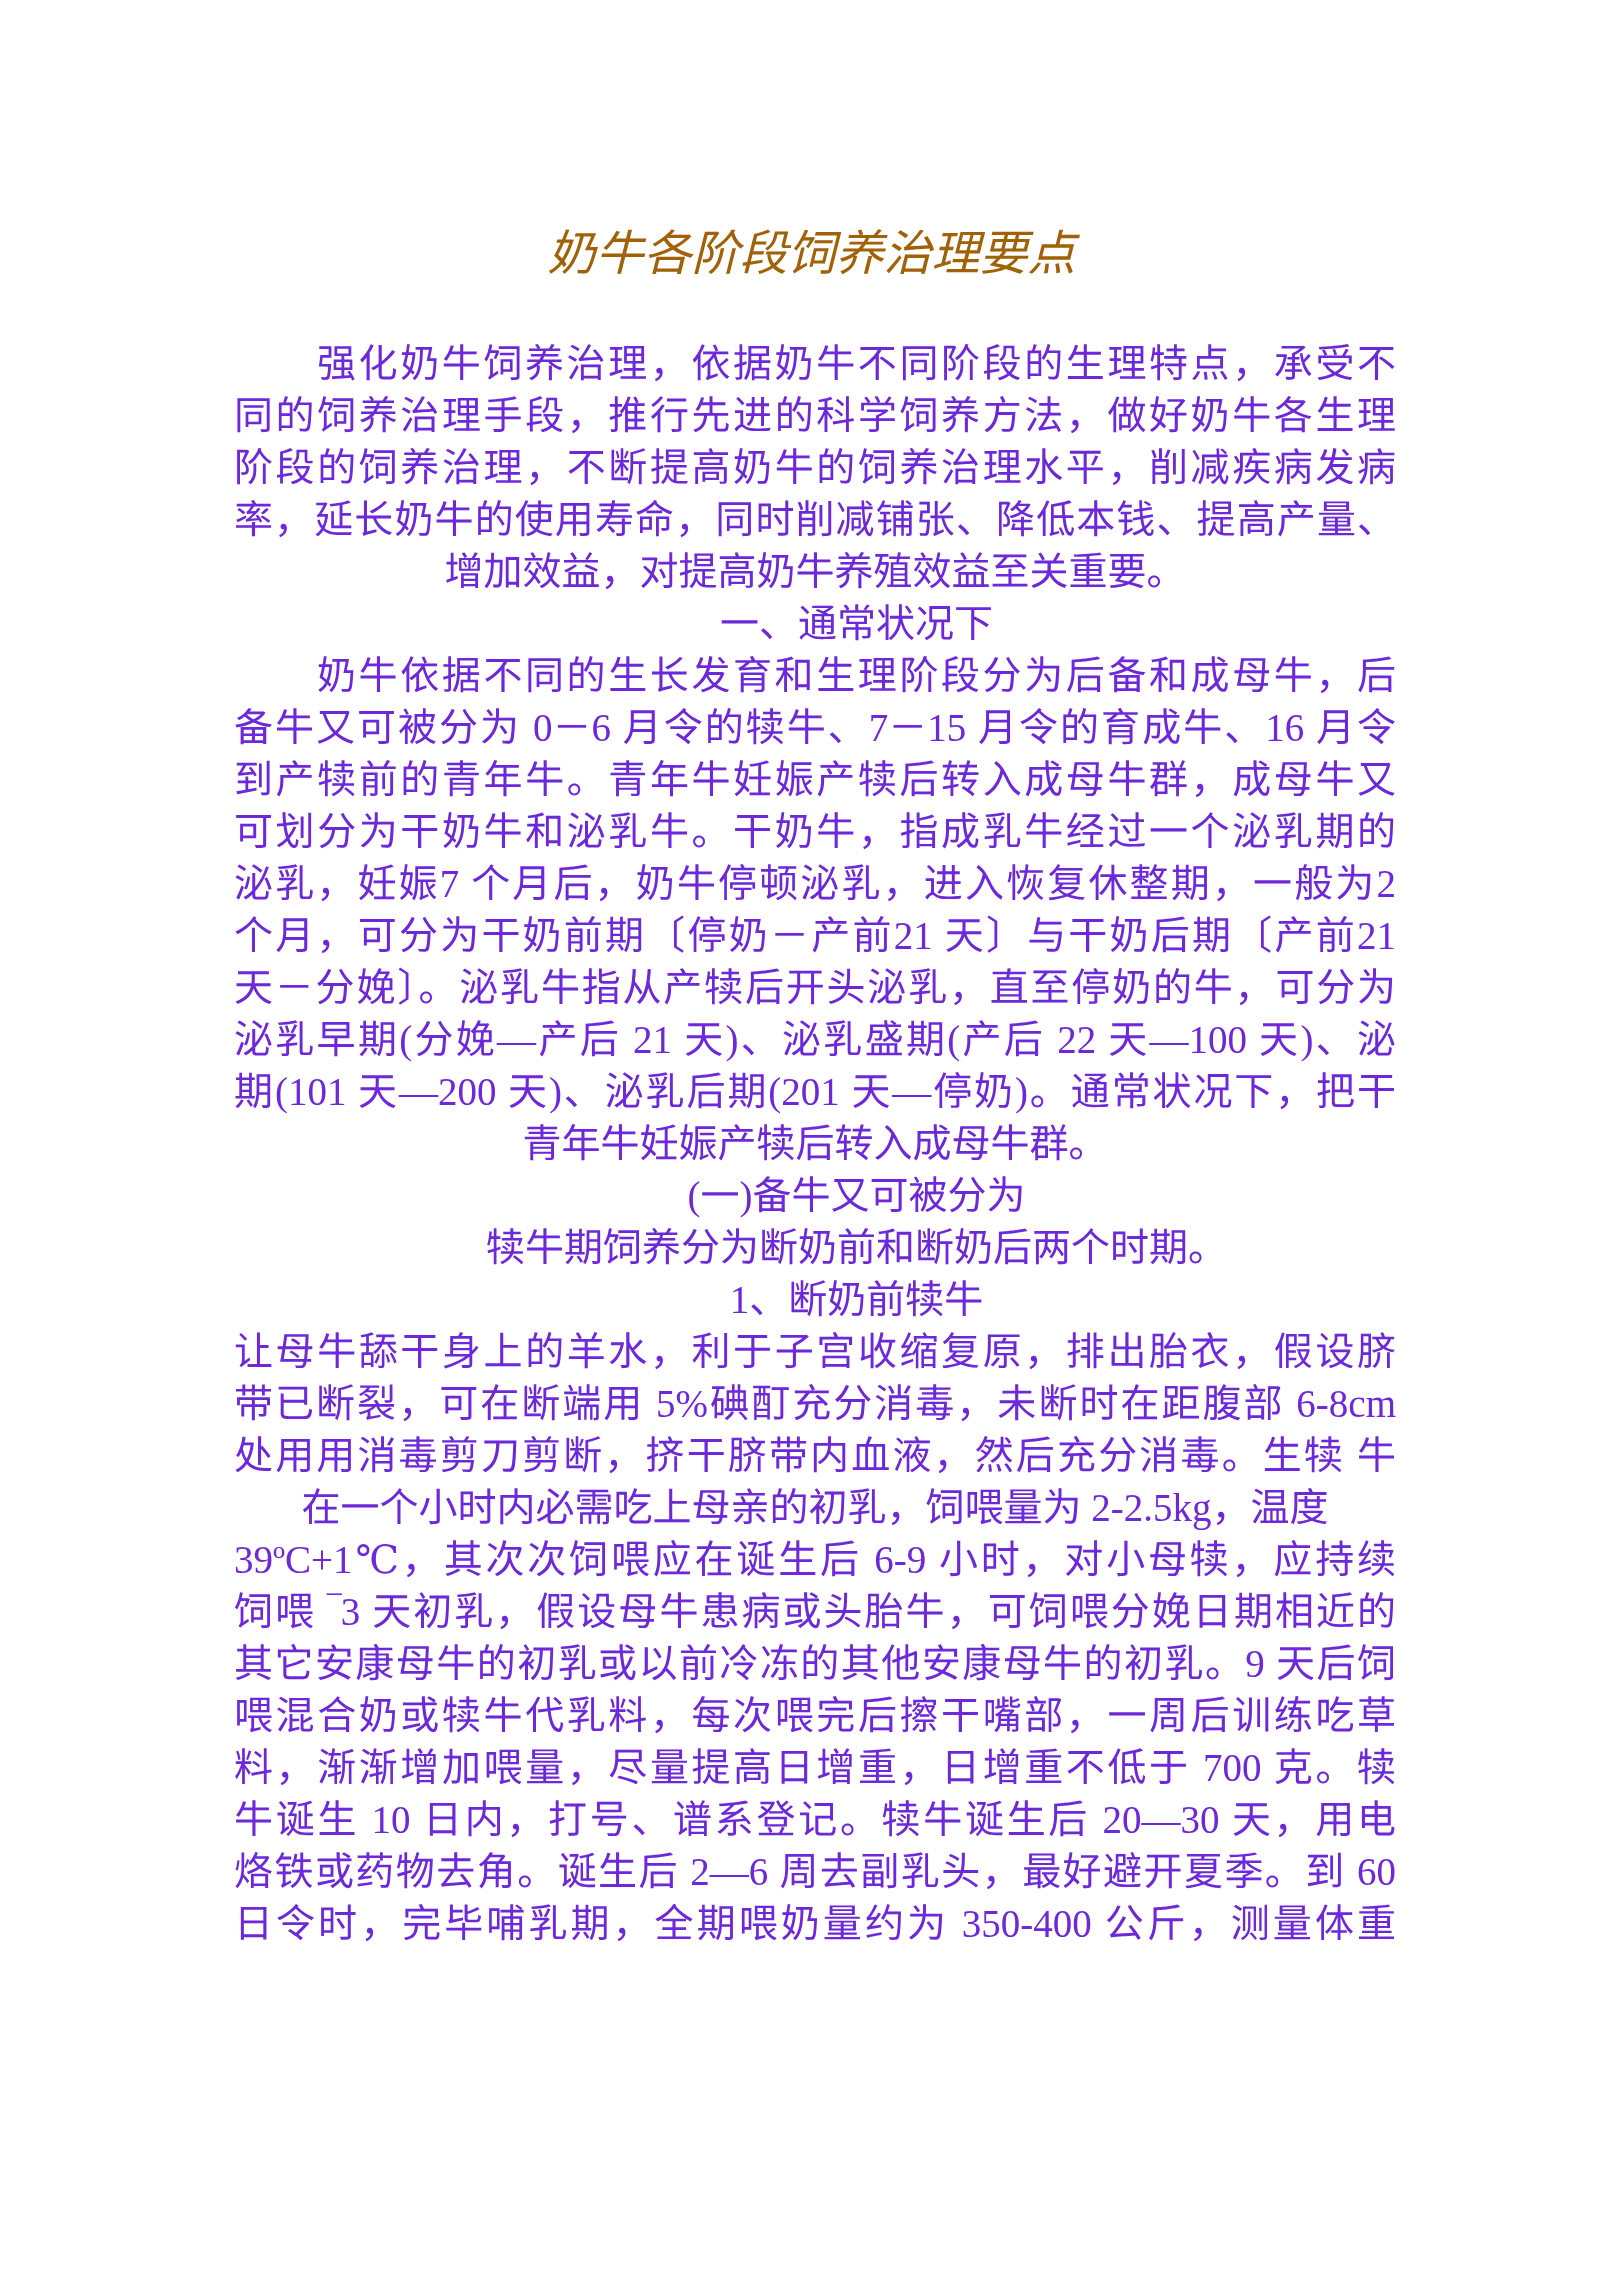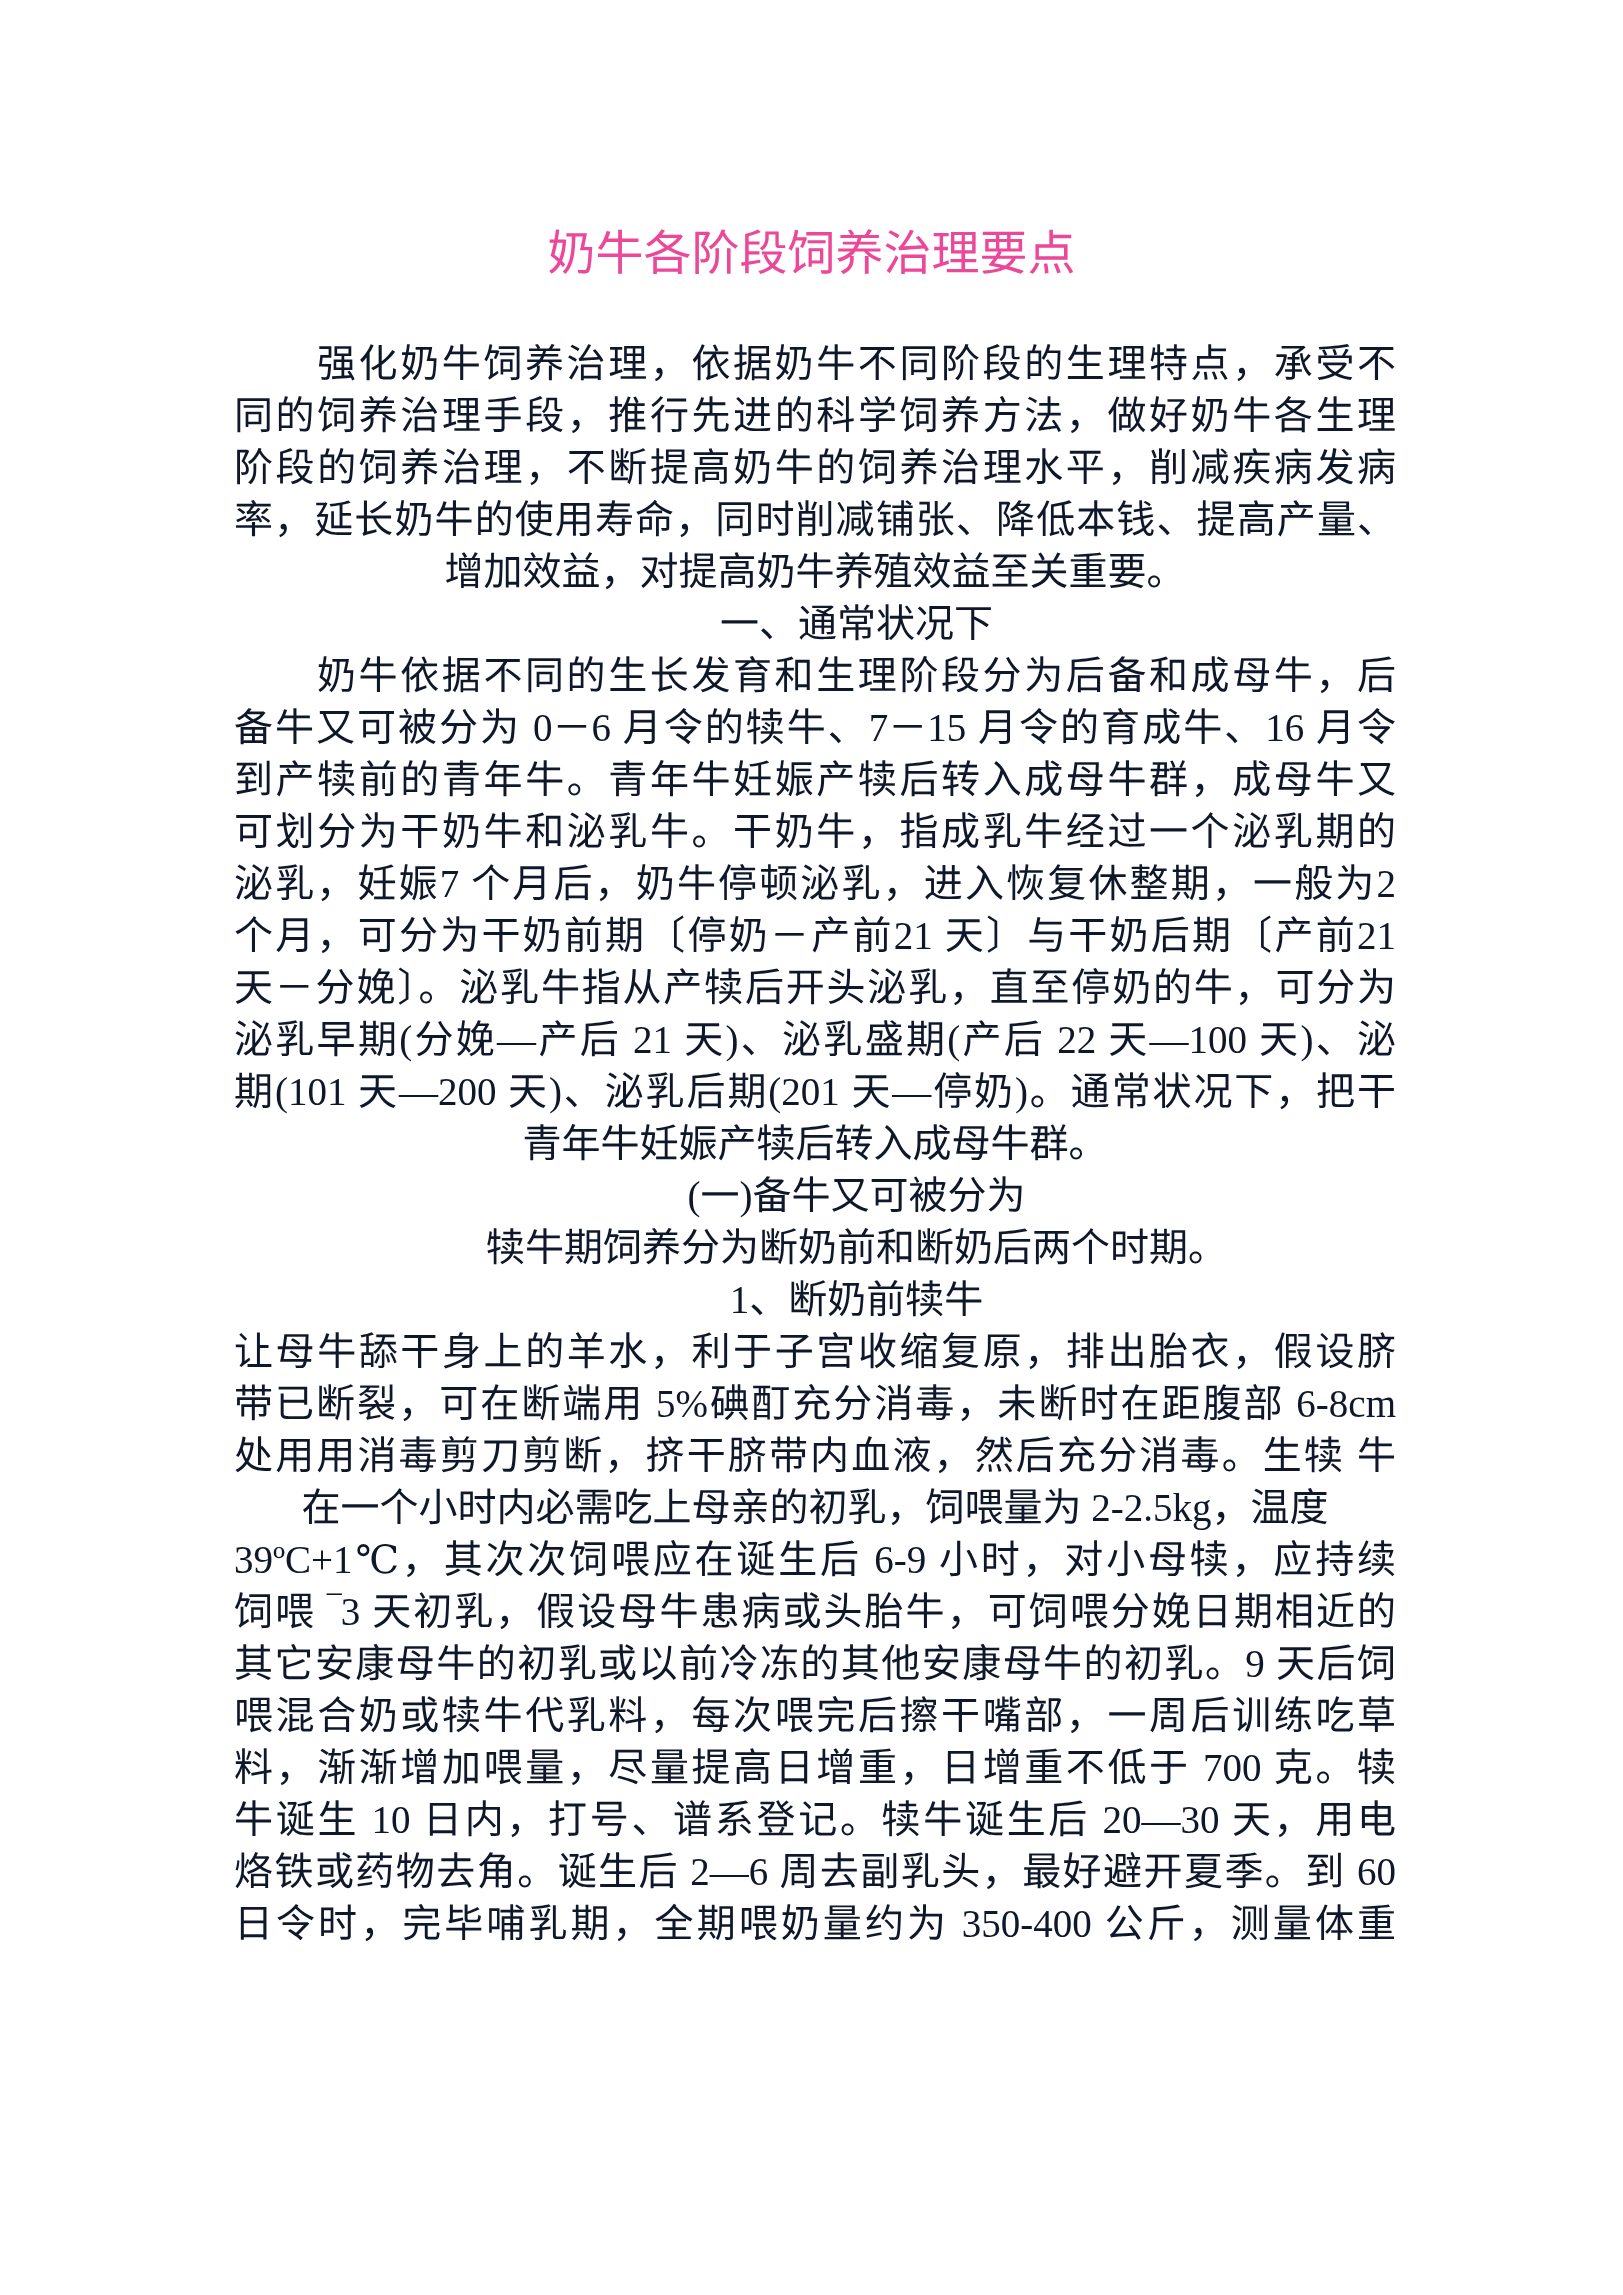--- a/index.html
+++ b/index.html
@@ -21,31 +21,32 @@
   .doc-title {
     position: absolute;
     top: 225px;
     left: 0;
     width: 100%;
     text-align: center;
     font-family: "Liberation Sans", "DejaVu Sans", sans-serif;
     font-weight: 400;
     font-size: 48px;
     line-height: 58px;
-    color: #ec4899;
+    color: #a16207;
     letter-spacing: 0px;
+    font-style: italic;
   }
   .doc-body {
     position: absolute;
     left: 234px;
     top: 338px;
     width: 1162px;
     font-size: 39px;
     line-height: 52px;
-    color: #0f172a;
+    color: #6d28d9;
   }
   .line {
     height: 52px;
     text-align: center;
   }
   .line.indent { text-indent: 83px; }
   .line.just {
     text-align: justify;
     text-align-last: justify;
   }

